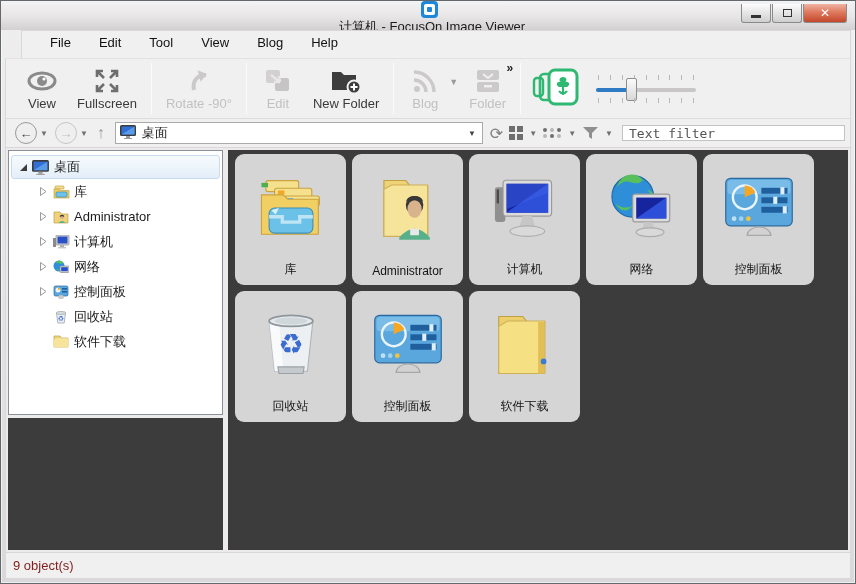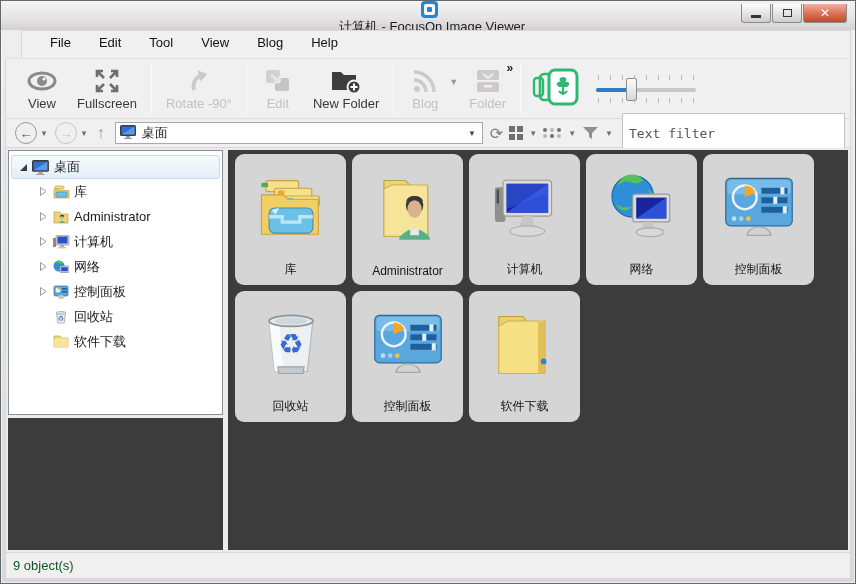--- a/index.html
+++ b/index.html
@@ -72,21 +72,21 @@
     display:flex; align-items:center; padding:0 4px; margin:0 4px; }
   .addr-combo .txt { margin-left:5px; flex:1; }
   .addr-combo .caret { font-size:8px; color:#444; padding:0 2px;}
   .addr-ico { display:flex; align-items:center; justify-content:center; margin:0 3px; }
   .refresh { font-size:16px; color:#7c7c7c; }
   .grid-ico { display:grid; grid-template-columns:6px 6px; grid-gap:2px; }
   .grid-ico i { width:6px; height:6px; background:#6f6f6f; }
   .dots-ico { display:grid; grid-template-columns:5px 5px 5px; grid-gap:2px; }
   .dots-ico i { width:4px; height:4px; border-radius:50%; background:#6f6f6f; }
   .dots-ico i.lt { background:#b9b9b9; }
-  .filter-input { flex:1; height:40px; margin-left:6px; background:#fff;
+  .filter-input { flex:1; height:16px; margin-left:6px; background:#fff;
     border:1px solid #c3c3c3; padding:0 6px; font-family:"DejaVu Sans Mono","Liberation Mono",monospace;
     font-size:13px; color:#555; }
   .filter-input::placeholder { color:#555; opacity:1; }
 
   
   .main { position:absolute; left:4px; right:4px; top:147px; bottom:31px;
     background:#eceaeb; display:flex; border-left:1px solid #d9d7d8; border-right:1px solid #d9d7d8;}
   .left-col { flex:0 0 219px; display:flex; flex-direction:column; padding:2px; }
   .tree-box { height:265px; background:#fff; border:1px solid #8a9097; overflow:hidden; padding-top:4px;}
   .left-dark { flex:1; margin-top:3px; background:#3c3c3c; }
@@ -103,21 +103,21 @@
   .card { width:111px; height:131px; background:#d6d5d5; border-radius:9px;
     margin:0 6px 6px 0; display:flex; flex-direction:column; align-items:center;
     justify-content:flex-end; padding-bottom:7px; }
   .card .big-ico { flex:1; display:flex; align-items:center; justify-content:center; }
   .card .label { font-size:12px; color:#141414; max-width:105px; white-space:nowrap;
     overflow:hidden; }
 
   
   .statusbar { position:absolute; left:4px; right:4px; bottom:4px; height:27px;
     background:#f1f0f0; border:1px solid #d9d7d8; display:flex; align-items:center;
-    padding-left:7px; font-size:13px; color:#14532d; }
+    padding-left:7px; font-size:13px; color:#7f1d1d; }
 </style>
 </head>
 <body>
 
 <div class="window">
 
   <div class="titlebar">
     <div class="app-icon">
         <div class="inner">
           <div class="core"></div>

